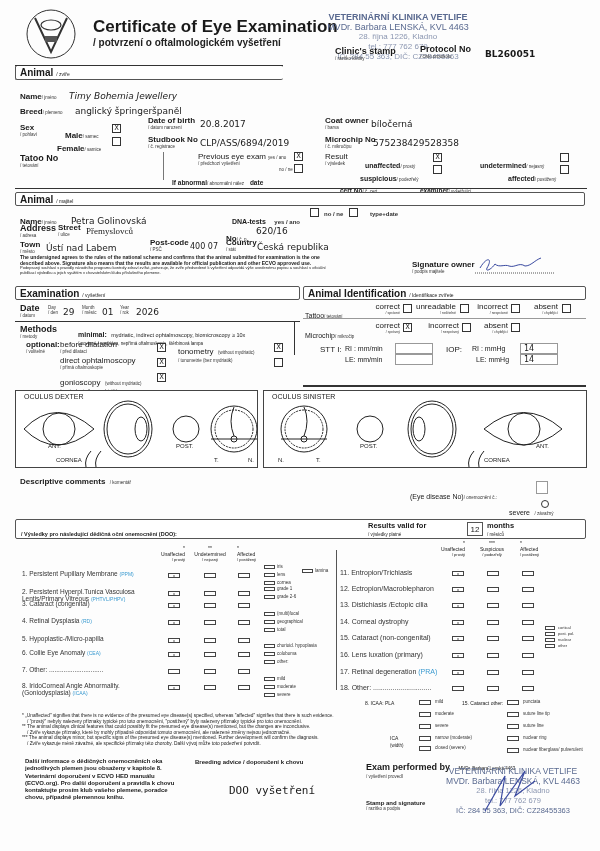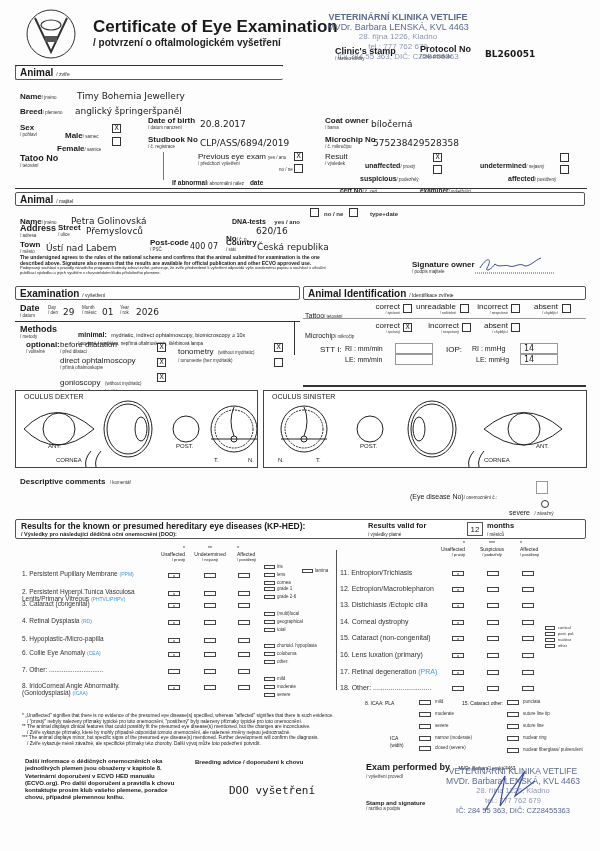--- a/index.html
+++ b/index.html
@@ -51,21 +51,21 @@
 </div>
 <div class="abs val" style="left:485px;top:49px;font-weight:bold;">BL260051</div>
 
 <div class="section" style="left:15px;top:65px;width:268px;height:15px;border-right:none;">
   <div class="section-title"><span>Animal</span> <small>/ zvíře</small></div>
 </div>
 <div class="hr" style="left:15px;top:65px;width:268px;"></div>
 
 <div class="abs" style="left:20px;top:85px;">
   <span class="lbl">Name</span><span class="sub">/ jméno</span>
-  <span class="val" style="margin-left:16px;">Timy Bohemia Jewellery</span>
+  <span class="val" style="margin-left:8px;font-style:italic;">Timy Bohemia Jewellery</span>
 </div>
 <div class="abs" style="left:20px;top:100px;">
   <span class="lbl">Breed</span><span class="sub">/ plemeno</span>
   <span class="val" style="margin-left:8px;">anglický špringeršpaněl</span>
 </div>
 
 <div class="abs" style="left:20px;top:123px;">
   <div class="lbl">Sex</div>
   <div class="sub">/ pohlaví</div>
 </div>
@@ -148,21 +148,21 @@
 <div class="abs sub" style="left:370px;top:211px;font-size:6px;font-weight:bold;">type+date</div>
 
 <div class="abs" style="left:20px;top:223px;">
   <div class="lbl" style="font-size:9px;text-align:center;">Address</div>
   <div class="sub">/ adresa</div>
 </div>
 <div class="abs" style="left:58px;top:223px;">
   <div class="lbl">Street</div>
   <div class="sub">/ ulice</div>
 </div>
-<div class="abs val" style="left:86px;top:226px;">Přemyslovců</div>
+<div class="abs val" style="left:86px;top:226px;font-family:Liberation Serif, serif;">Přemyslovců</div>
 <div class="abs" style="left:226px;top:227px;"><span class="lbl">No</span><span class="sub">/ č. p.</span></div>
 <div class="abs val" style="left:256px;top:226px;">620/16</div>
 
 <div class="abs" style="left:20px;top:240px;">
   <div class="lbl">Town</div>
   <div class="sub">/ město</div>
 </div>
 <div class="abs val" style="left:46px;top:243px;">Ústí nad Labem</div>
 <div class="abs" style="left:150px;top:238px;">
   <div class="lbl">Post-code</div>
@@ -356,21 +356,20 @@
 
 <div class="abs" style="left:20px;top:470px;">
   <span class="lbl">Descriptive comments</span> <span class="sub">/ komentář</span>
 </div>
 <div class="abs" style="left:410px;top:485px;"><span class="lbl" style="font-weight:normal;font-size:7px;">(Eye disease No)</span><span class="sub">/ onemocnění č.:</span></div>
 <div class="abs" style="left:536px;top:481px;width:12px;height:13px;border:1px solid #999;background:#fff;"></div>
 <div class="abs" style="left:509px;top:501px;"><span class="lbl" style="font-weight:normal;font-size:7px;">severe</span> <span class="sub">/ závažný</span></div>
 <div class="abs" style="left:541px;top:500px;width:8px;height:8px;border:1px solid #333;border-radius:50%;background:#fff;"></div>
 
 <div class="section" style="left:15px;top:519px;width:571px;height:20px;">
-  <div style="position:absolute;left:5px;top:1px;font-size:8.5px;font-weight:bold;">Results for the known or presumed hereditary eye diseases (KP-HED):</div>
   <div style="position:absolute;left:5px;top:11px;font-size:5.5px;font-weight:bold;">/ Výsledky pro následující dědičná oční onemocnění (DOO):</div>
   <div style="position:absolute;left:352px;top:1px;font-size:7.5px;font-weight:bold;text-align:center;">Results valid for</div>
   <div style="position:absolute;left:352px;top:12px;font-size:4.5px;">/ výsledky platné</div>
   <div style="position:absolute;left:451px;top:2px;width:16px;height:14px;border:1px solid #555;font-size:8px;text-align:center;line-height:13px;background:#fff;">12</div>
   <div style="position:absolute;left:471px;top:1px;font-size:7.5px;font-weight:bold;">months</div>
   <div style="position:absolute;left:471px;top:12px;font-size:4.5px;">/ měsíců</div>
 </div>
 
 <div class="abs" style="left:155px;top:545px;text-align:right;width:30px;font-size:5px;">
     <div>*</div>

